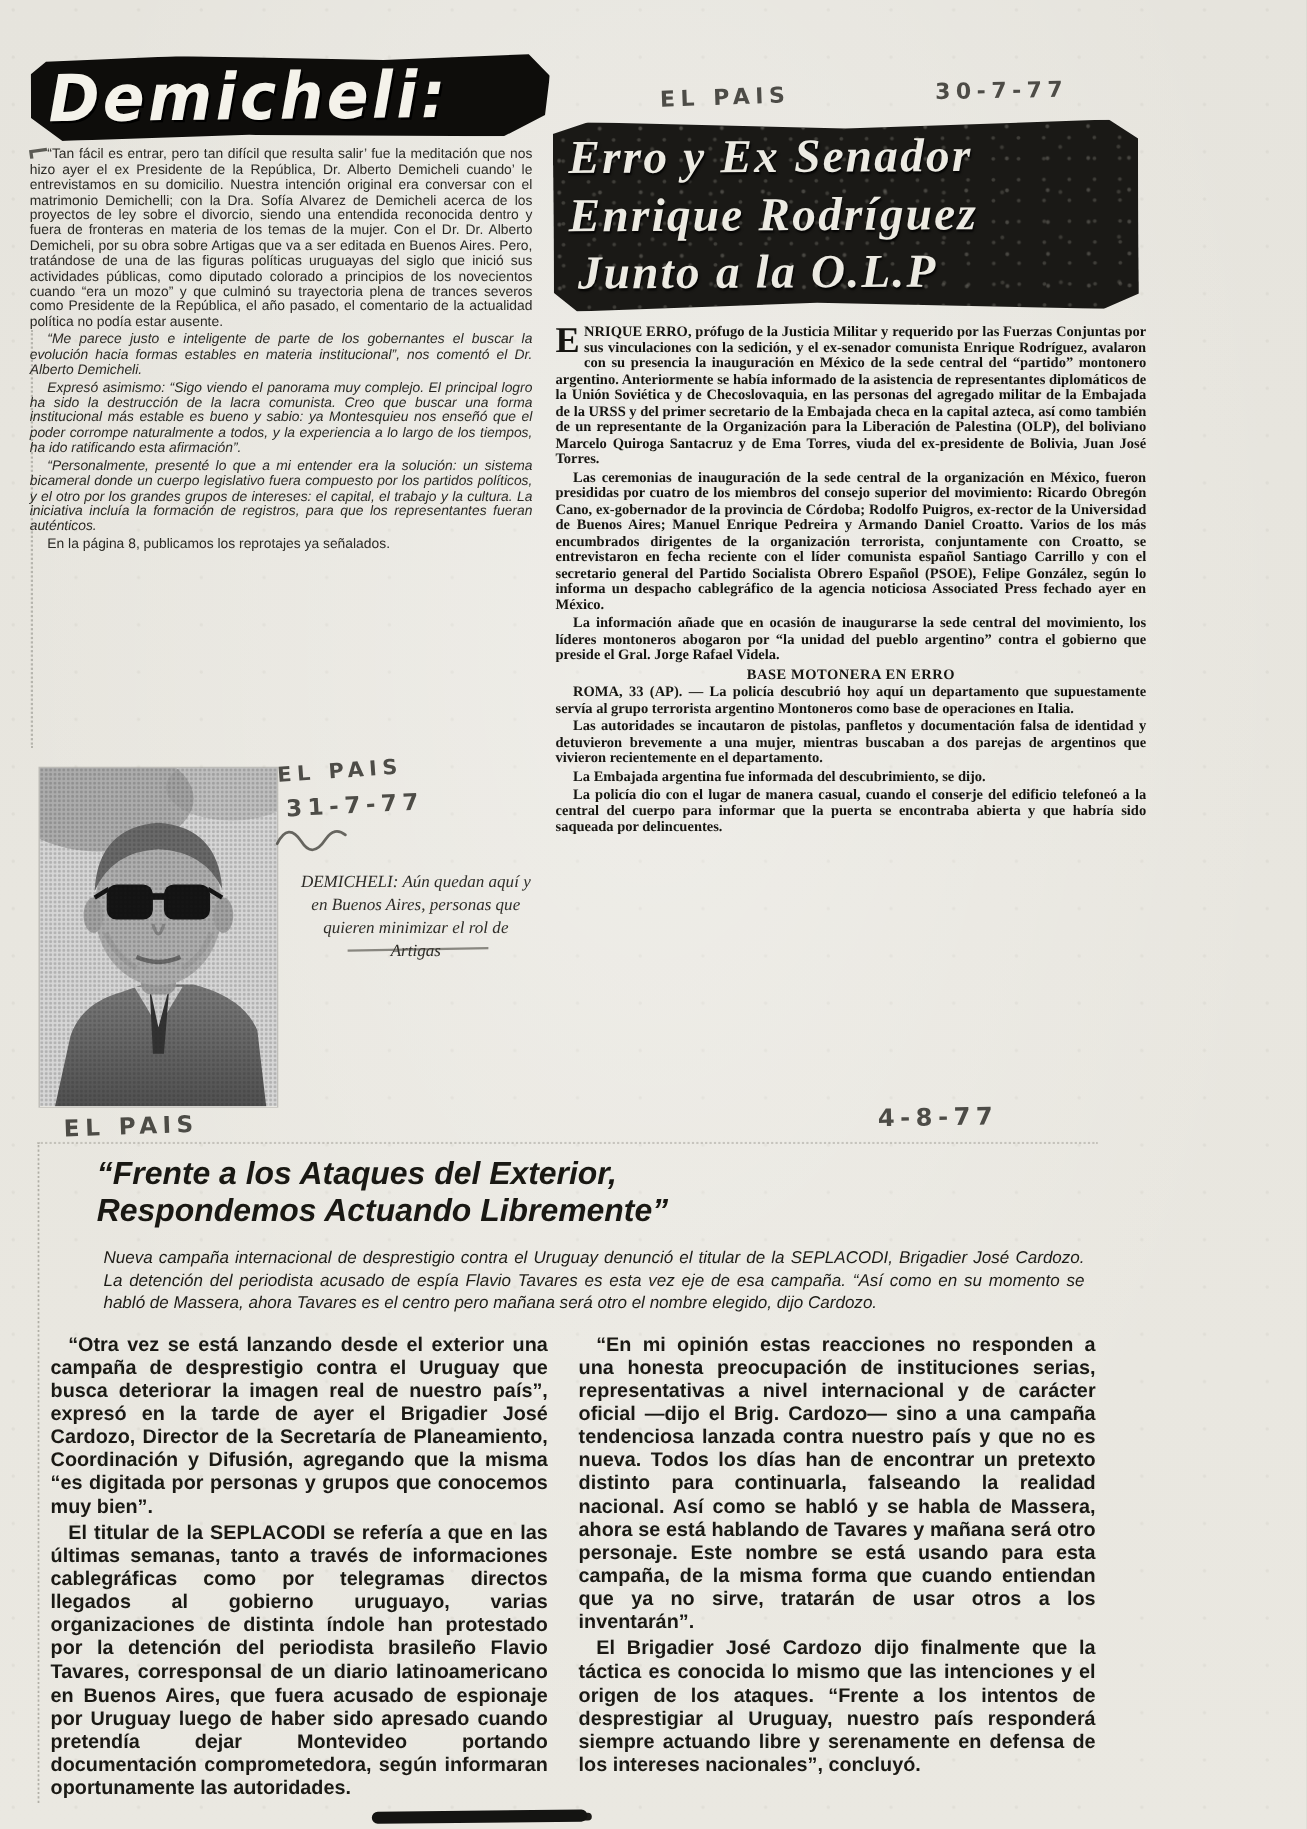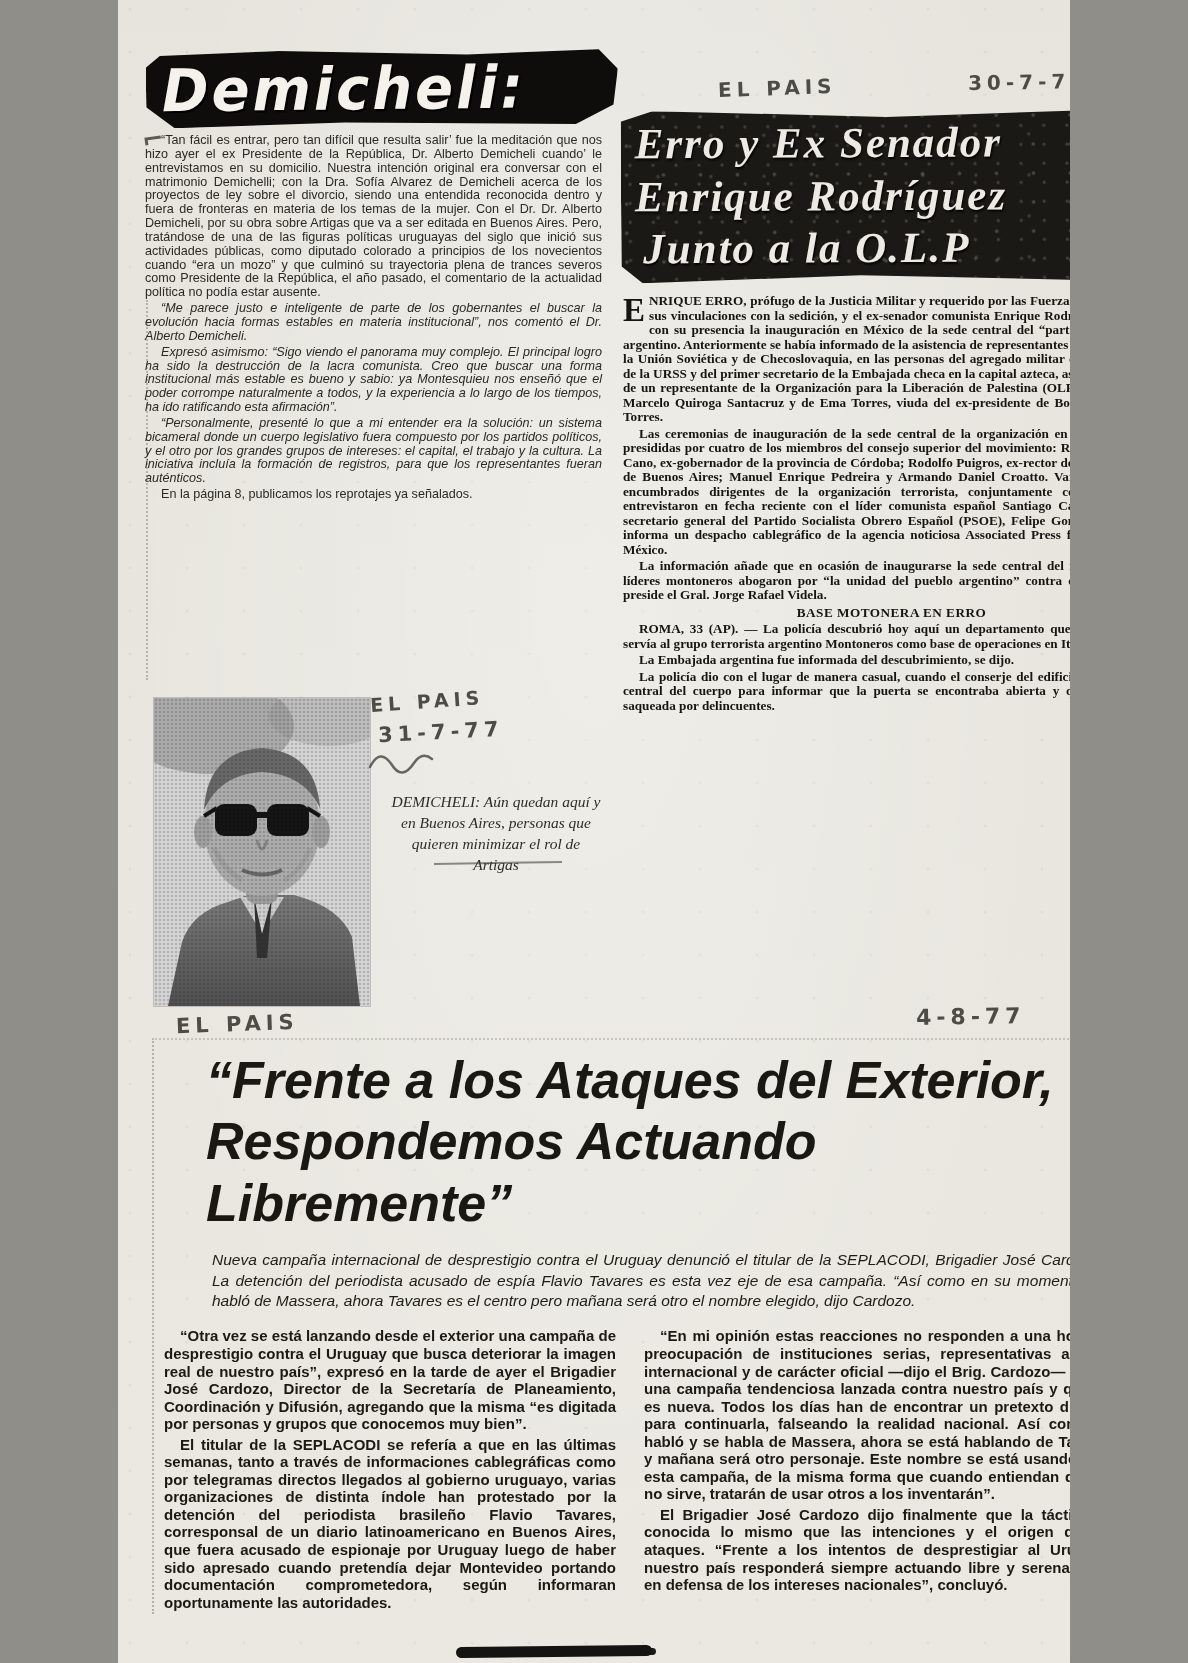--- a/index.html
+++ b/index.html
@@ -1,19 +1,19 @@
 <!DOCTYPE html>
 <html lang="es"><head>
 <meta charset="utf-8">
 <style>
   * { margin:0; padding:0; box-sizing:border-box; }
   body { background:#8f8e88; font-family:"Liberation Serif", serif; }
 
   .page{
-    position:relative; width:952px; height:1663px; margin:0 auto;
+    position:relative; width:1188px; height:1663px; margin:0 auto;
     background:#e8e6df;
     background-image:
       radial-gradient(ellipse at 50% 35%, rgba(255,255,255,.30), transparent 70%),
       radial-gradient(circle at 12px 9px, rgba(80,75,60,.06) 1px, transparent 2px),
       linear-gradient(180deg,#e6e4dd,#eae8e1);
     background-size:auto, 57px 43px, auto;
     overflow:hidden;
   }
 
   
@@ -108,30 +108,30 @@
 
   
   .cardozo-box{
     position:absolute; left:34px; top:1038px; width:964px;
     border-left:2px dotted rgba(110,108,98,.45);
     border-top:2px dotted rgba(110,108,98,.30);
     padding:10px 0 0 10px;
   }
   .cardozo-headline{
     font-family:"Liberation Sans", sans-serif; font-weight:bold; font-style:italic;
-    font-size:52px; line-height:1.18; color:#191813; padding-left:42px; letter-spacing:0;
+    font-size:29px; line-height:1.18; color:#191813; padding-left:42px; letter-spacing:0;
   }
   .lede{
     margin:16px 0 0 48px; width:892px;
     font-family:"Liberation Sans", sans-serif; font-weight:normal; font-style:italic;
     font-size:15.5px; line-height:1.32; color:#1d1c17; text-align:justify;
   }
   .cols{ display:flex; gap:28px; margin-top:16px; }
   .col{
-    font-family:"Liberation Sans", sans-serif; font-weight:bold; font-size:15px;
+    font-family:"Liberation Sans", sans-serif; font-weight:bold; font-size:18px;
     line-height:1.17; color:#1a1914; text-align:justify;
   }
   .col.left{ width:452px; }
   .col.right{ width:470px; }
   .col .body-p{ text-indent:16px; margin-bottom:3px; }
 
   .smudge{
     position:absolute; left:338px; top:1646px; width:196px; height:11px;
     background:#141412; border-radius:6px; transform:rotate(-0.6deg);
     box-shadow:6px 1px 0 -2px #1c1b18;
@@ -168,20 +168,21 @@
     </div>
 
     <div class="erro-body">
       <p class="body-p first">
         <span class="dropcap">E</span><span>NRIQUE ERRO, prófugo de la Justicia Militar y requerido por las Fuerzas Conjuntas por sus vinculaciones con la sedición, y el ex-senador comunista Enrique Rodríguez, avalaron con su presencia la inauguración en México de la sede central del “partido” montonero argentino. Anteriormente se había informado de la asistencia de representantes diplomáticos de la Unión Soviética y de Checoslovaquia, en las personas del agregado militar de la Embajada de la URSS y del primer secretario de la Embajada checa en la capital azteca, así como también de un representante de la Organización para la Liberación de Palestina (OLP), del boliviano Marcelo Quiroga Santacruz y de Ema Torres, viuda del ex-presidente de Bolivia, Juan José Torres.</span>
       </p>
       <p class="body-p">Las ceremonias de inauguración de la sede central de la organización en México, fueron presididas por cuatro de los miembros del consejo superior del movimiento: Ricardo Obregón Cano, ex-gobernador de la provincia de Córdoba; Rodolfo Puigros, ex-rector de la Universidad de Buenos Aires; Manuel Enrique Pedreira y Armando Daniel Croatto. Varios de los más encumbrados dirigentes de la organización terrorista, conjuntamente con Croatto, se entrevistaron en fecha reciente con el líder comunista español Santiago Carrillo y con el secretario general del Partido Socialista Obrero Español (PSOE), Felipe González, según lo informa un despacho cablegráfico de la agencia noticiosa Associated Press fechado ayer en México.</p>
       <p class="body-p">La información añade que en ocasión de inaugurarse la sede central del movimiento, los líderes montoneros abogaron por “la unidad del pueblo argentino” contra el gobierno que preside el Gral. Jorge Rafael Videla.</p>
       <p class="body-p subhead">BASE MOTONERA EN ERRO</p>
       <p class="body-p">ROMA, 33 (AP). — La policía descubrió hoy aquí un departamento que supuestamente servía al grupo terrorista argentino Montoneros como base de operaciones en Italia.</p>
+      <p class="body-p">Las autoridades se incautaron de pistolas, panfletos y documentación falsa de identidad y detuvieron brevemente a una mujer, mientras buscaban a dos parejas de argentinos que vivieron recientemente en el departamento.</p>
       <p class="body-p">La Embajada argentina fue informada del descubrimiento, se dijo.</p>
       <p class="body-p">La policía dio con el lugar de manera casual, cuando el conserje del edificio telefoneó a la central del cuerpo para informar que la puerta se encontraba abierta y que habría sido saqueada por delincuentes.</p>
     </div>
   </section>
 
   <section>
     <div class="photo">
       <svg viewBox="0 0 216 308" width="216" height="308" xmlns="http://www.w3.org/2000/svg">
         <defs>
           <linearGradient id="suitg" x1="0" y1="0" x2="0" y2="1">

